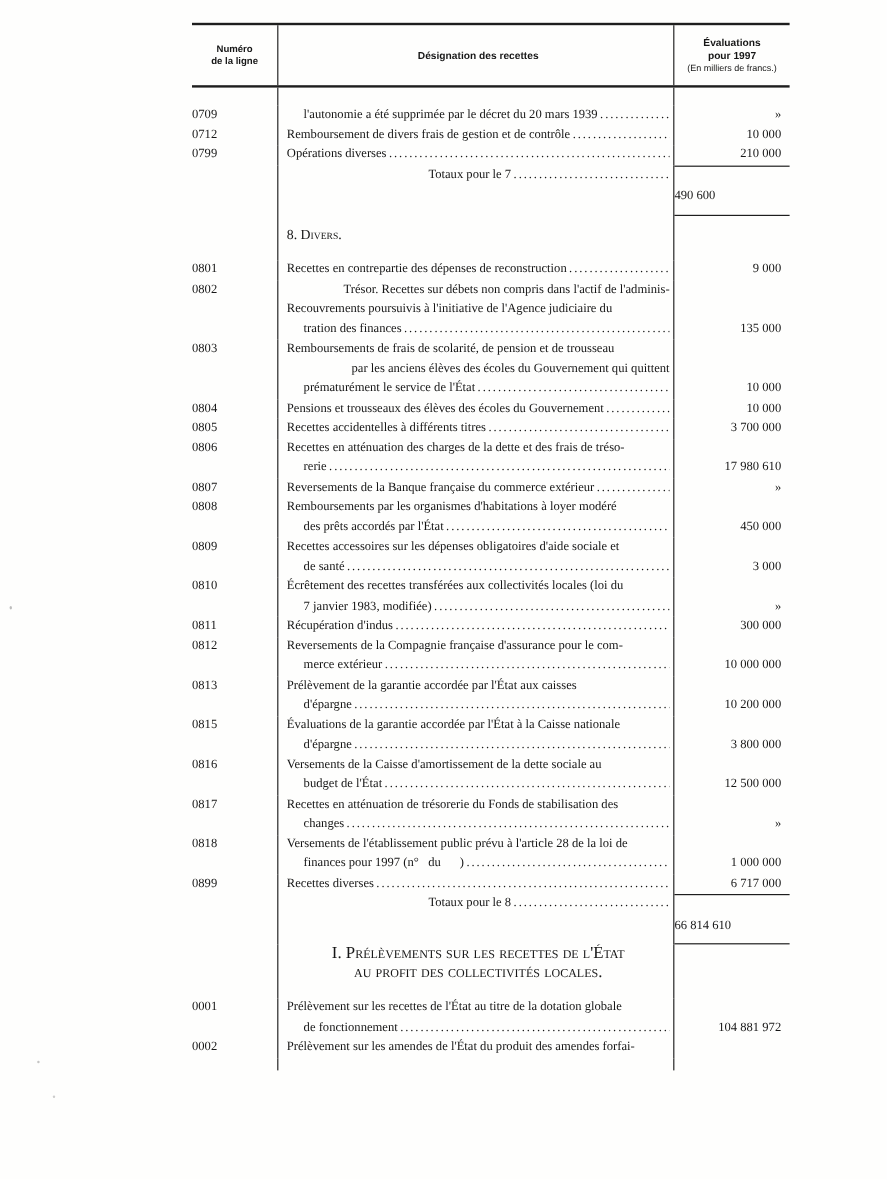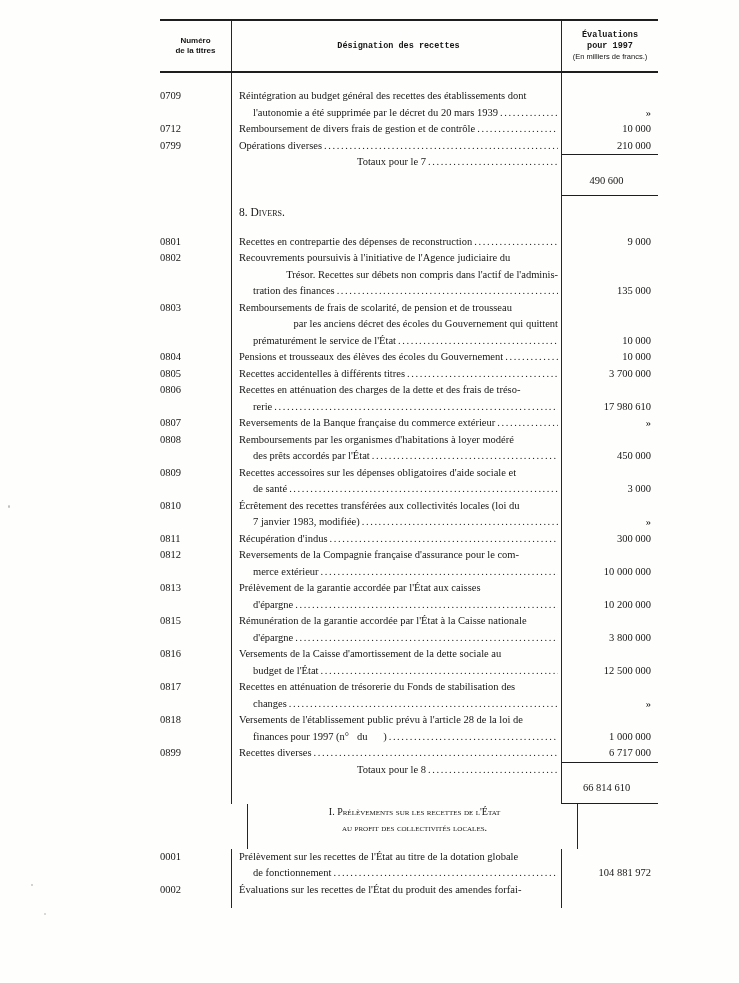--- a/index.html
+++ b/index.html
@@ -23,88 +23,87 @@
          padding:0 3px 0 7px;overflow:hidden;}
   .c-val{flex:1 1 auto;box-sizing:border-box;text-align:right;padding-right:7px;
          font-size:10.5px;line-height:16.5px;}
 
   
   .header-row{height:50px;border-bottom:2.2px solid #1e1e1e;}
   .hcell{display:flex;flex-direction:column;align-items:center;justify-content:center;
          text-align:center;font-family:"Liberation Sans", sans-serif;font-weight:bold;}
   .header-row .c-val{padding-right:0;}
   .h-small{font-size:8px;line-height:10px;}
-  .h-mid{font-size:8.5px;line-height:11px;font-family:Liberation Mono, monospace;}
+  .h-mid{font-size:8.5px;line-height:11px;}
   .h-tiny{font-size:7.5px;line-height:10px;font-weight:normal;}
 
   
   .tbody-pad-top{height:15px;}
   .line{font-size:10.5px;line-height:16.5px;white-space:nowrap;}
   .line.cont{padding-left:14px;text-align:right;}
   .line.flexline{display:flex;}
   .line .txt{white-space:pre;flex:0 0 auto;}
   .leader{flex:1 1 auto;overflow:hidden;white-space:nowrap;letter-spacing:1.6px;
           margin-left:2px;font-size:10.5px;line-height:16.5px;}
   .item .c-val{display:flex;align-items:flex-end;justify-content:flex-end;}
 
   .total{height:42px;}
   .total .c-des{display:flex;padding-bottom:6px;}
   .total .c-des .txt{padding-left:118px;}
   .total .c-val{border-top:1.7px solid #1e1e1e;border-bottom:1.7px solid #1e1e1e;
-                display:flex;align-items:flex-end;justify-content:center;padding-bottom:6px;}
+                display:flex;align-items:flex-end;justify-content:flex-start;padding-bottom:6px;}
 
   .section .c-des{text-align:left;font-variant:small-caps;
                   font-size:11.5px;line-height:16.5px;
                   padding-top:8px;padding-bottom:13px;}
   .heading-c .c-des{text-align:center;font-size:11.5px;line-height:16.5px;
                     padding-top:17px;padding-bottom:10px;}
   .hc-prefix{font-weight:normal;}
   .hc-label{font-weight:bold;margin-left:4px;}
   .subheading .c-des{text-align:center;font-variant:small-caps;
-                     font-size:10px;line-height:16px;padding-bottom:13px;margin-left:16px;}
+                     font-size:14px;line-height:16px;padding-bottom:13px;}
   .spacer-row{height:10px;}
 
   
   .speck{position:absolute;background:#6f6f6f;border-radius:50%;}
   .speck.s1{left:8px;top:505px;width:2px;height:3px;opacity:.45;}
   .speck.s2{left:31px;top:884px;width:2px;height:2px;opacity:.4;}
   .speck.s3{left:44px;top:913px;width:2px;height:2px;opacity:.35;}
 </style>
 </head>
 <body>
 
 <div class="page">
 
   <div class="doc-table">
 
     <div class="row header-row">
       <div class="c-num hcell">
         <div class="h-small">Numéro</div>
-        <div class="h-small">de la titres</div>
+        <div class="h-small">de la ligne</div>
       </div>
       <div class="c-des hcell">
         <div class="h-mid">Désignation des recettes</div>
       </div>
       <div class="c-val hcell">
         <div class="h-mid">Évaluations</div>
         <div class="h-mid">pour 1997</div>
         <div class="h-tiny">(En milliers de francs.)</div>
       </div>
     </div>
 
     <div class="tbody">
         <div class="tbody-pad-top row">
           <div class="c-num"></div>
           <div class="c-des"></div>
           <div class="c-val"></div>
         </div>
         <div class="row item">
           <div class="c-num">0709</div>
           <div class="c-des">
-            <div class="line">Réintégration au budget général des recettes des établissements dont</div>
             <div class="line cont flexline">
               <span class="txt">l'autonomie a été supprimée par le décret du 20 mars 1939</span>
               <span class="leader">....................................................................................................................................................................................</span>
             </div>
           </div>
           <div class="c-val">
             <span>»</span>
           </div>
         </div>
         <div class="row item">
@@ -154,36 +153,36 @@
               <span class="leader">....................................................................................................................................................................................</span>
             </div>
           </div>
           <div class="c-val">
             <span>9 000</span>
           </div>
         </div>
         <div class="row item">
           <div class="c-num">0802</div>
           <div class="c-des">
+            <div class="line cont">Trésor. Recettes sur débets non compris dans l'actif de l'adminis-</div>
             <div class="line">Recouvrements poursuivis à l'initiative de l'Agence judiciaire du</div>
-            <div class="line cont">Trésor. Recettes sur débets non compris dans l'actif de l'adminis-</div>
             <div class="line cont flexline">
               <span class="txt">tration des finances</span>
               <span class="leader">....................................................................................................................................................................................</span>
             </div>
           </div>
           <div class="c-val">
             <span>135 000</span>
           </div>
         </div>
         <div class="row item">
           <div class="c-num">0803</div>
           <div class="c-des">
             <div class="line">Remboursements de frais de scolarité, de pension et de trousseau</div>
-            <div class="line cont">par les anciens décret des écoles du Gouvernement qui quittent</div>
+            <div class="line cont">par les anciens élèves des écoles du Gouvernement qui quittent</div>
             <div class="line cont flexline">
               <span class="txt">prématurément le service de l'État</span>
               <span class="leader">....................................................................................................................................................................................</span>
             </div>
           </div>
           <div class="c-val">
             <span>10 000</span>
           </div>
         </div>
         <div class="row item">
@@ -308,21 +307,21 @@
               <span class="leader">....................................................................................................................................................................................</span>
             </div>
           </div>
           <div class="c-val">
             <span>10 200 000</span>
           </div>
         </div>
         <div class="row item">
           <div class="c-num">0815</div>
           <div class="c-des">
-            <div class="line">Rémunération de la garantie accordée par l'État à la Caisse nationale</div>
+            <div class="line">Évaluations de la garantie accordée par l'État à la Caisse nationale</div>
             <div class="line cont flexline">
               <span class="txt">d'épargne</span>
               <span class="leader">....................................................................................................................................................................................</span>
             </div>
           </div>
           <div class="c-val">
             <span>3 800 000</span>
           </div>
         </div>
         <div class="row item">
@@ -407,21 +406,21 @@
               <span class="leader">....................................................................................................................................................................................</span>
             </div>
           </div>
           <div class="c-val">
             <span>104 881 972</span>
           </div>
         </div>
         <div class="row item">
           <div class="c-num">0002</div>
           <div class="c-des">
-            <div class="line">Évaluations sur les recettes de l'État du produit des amendes forfai-</div>
+            <div class="line">Prélèvement sur les amendes de l'État du produit des amendes forfai-</div>
           </div>
           <div class="c-val">
             <span></span>
           </div>
         </div>
         <div class="row spacer-row">
           <div class="c-num"></div>
           <div class="c-des"></div>
           <div class="c-val"></div>
         </div>

